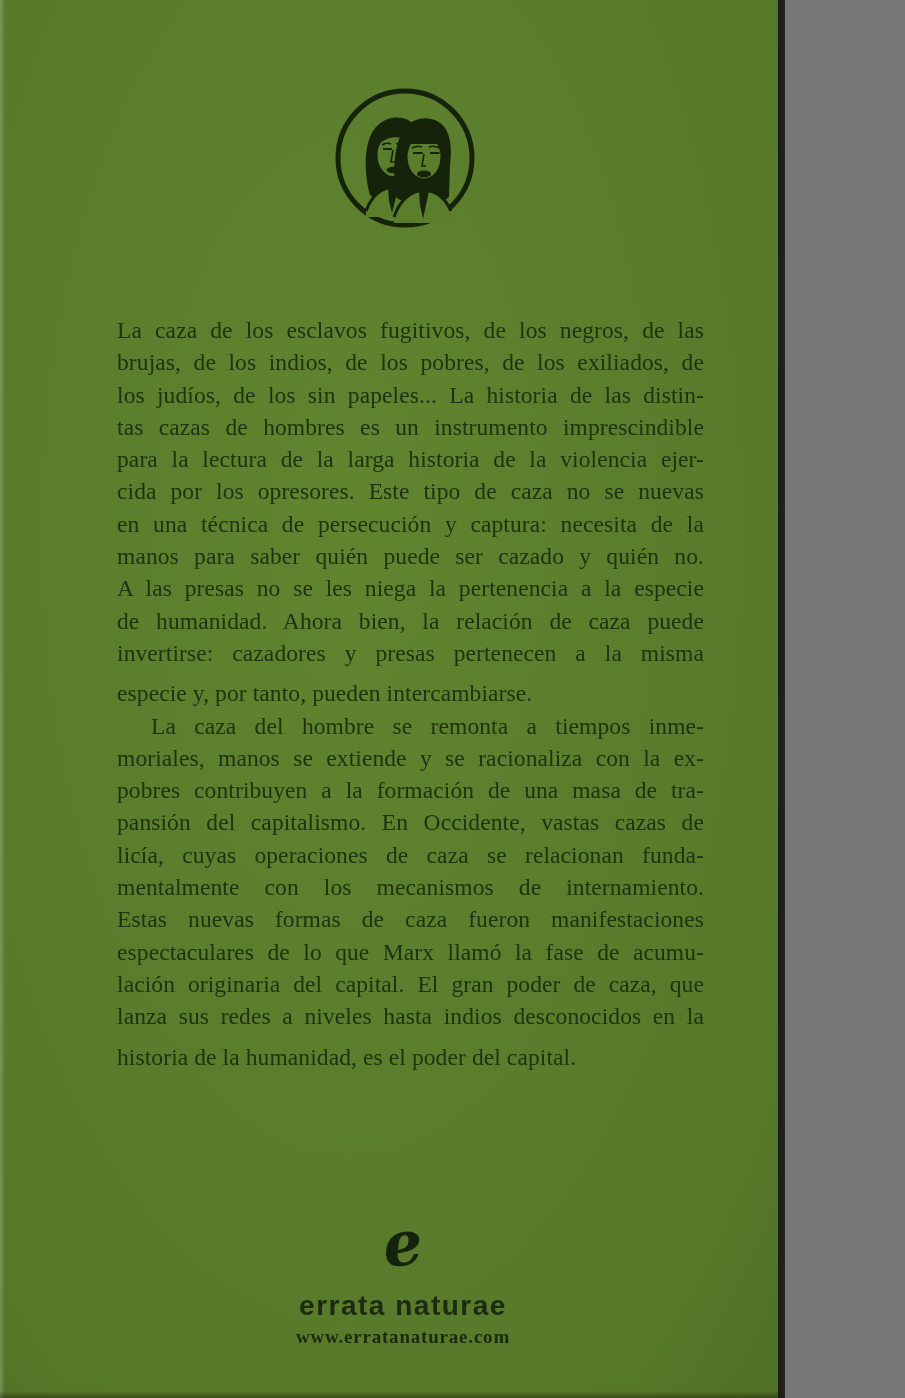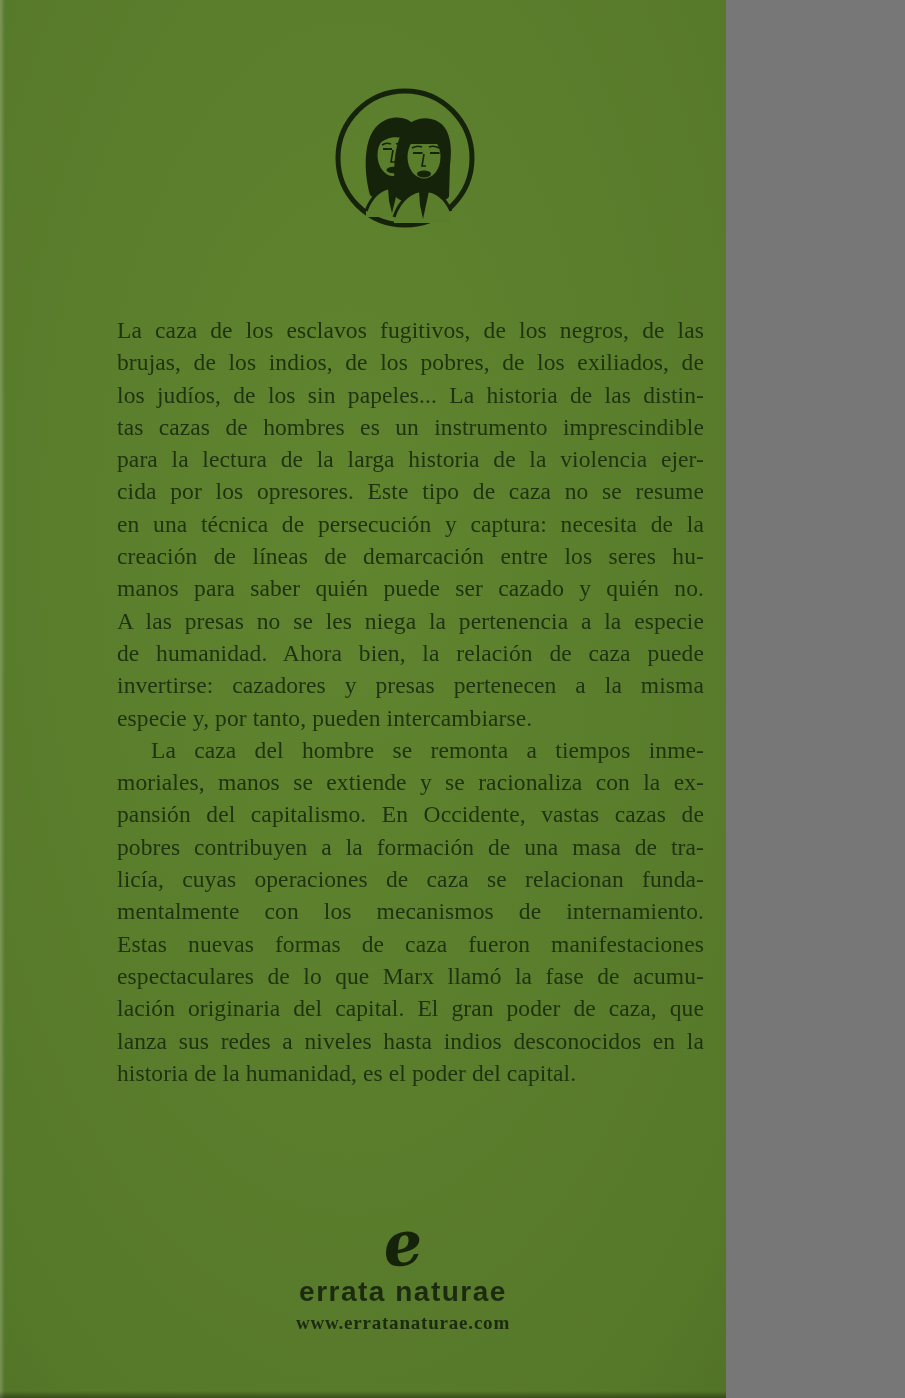--- a/index.html
+++ b/index.html
@@ -1,18 +1,18 @@
 <!DOCTYPE html>
 <html><head>
 <meta charset="utf-8">
 <style>
   html,body{margin:0;padding:0;background:#777;}
   .page{
     position:relative;
-    width:726px;height:1398px;
+    width:785px;height:1398px;
     overflow:hidden;
     font-family:"Liberation Serif", serif;
     background:#fde047;
   }
   
   .cover{
     position:absolute;left:0;top:0;width:778px;height:1398px;
     background:radial-gradient(ellipse at 45% 38%, #61842f 0%, #5b7e2d 45%, #567829 82%, #507125 100%);
   }
   .cover::before{ 
@@ -45,37 +45,37 @@
     position:absolute;left:117px;top:314px;width:587px;
     color:#203311;
     font-size:23.5px;
     letter-spacing:.1px;
   }
   .line{
     height:32.3px;line-height:32.3px;overflow:hidden;
     text-align:justify;text-align-last:justify;
     white-space:nowrap;
   }
-  .line.rag{text-align-last:left;}
+  .line.rag{text-align-last:left;margin-top:8px;}
   .line.indent{text-indent:34px;}
   
   .publisher{
     position:absolute;left:253px;top:1218px;width:300px;text-align:center;
     color:#1b2a10;
   }
   .emark{
     display:inline-block;
     font-family:"DejaVu Serif", serif;
     font-style:italic;font-weight:bold;
     font-size:62px;line-height:52px;
     transform:rotate(-6deg);
     color:#16230b;
   }
   .pubname{
-    margin-top:6px;
+    margin-top:20px;
     font-family:"Liberation Sans", sans-serif;
     font-weight:700;font-size:28px;letter-spacing:1.5px;
     color:#1c2b10;
   }
   .website{
     margin-top:4px;
     font-family:"Liberation Serif", serif;
     font-weight:700;font-size:19px;letter-spacing:.8px;
     color:#1b2a10;
     text-align:center;
@@ -143,32 +143,31 @@
       <path class="ink-line" stroke-width="3" d="M62 132 C68 114 80 106 92 105 C104 106 113 112 119 126"></path>
       <path class="ink" d="M87 106 L97 106 L94 120 L91 134 L88 120 Z"></path>
     </svg>
 
     <div class="blurb">
       <div class="line">La caza de los esclavos fugitivos, de los negros, de las</div>
       <div class="line">brujas, de los indios, de los pobres, de los exiliados, de</div>
       <div class="line">los judíos, de los sin papeles... La historia de las distin-</div>
       <div class="line">tas cazas de hombres es un instrumento imprescindible</div>
       <div class="line">para la lectura de la larga historia de la violencia ejer-</div>
-      <div class="line">cida por los opresores. Este tipo de caza no se resume</div>
+      <div class="line">cida por los opresores. Este tipo de caza no se nuevas</div>
       <div class="line">en una técnica de persecución y captura: necesita de la</div>
-      <div class="line">creación de líneas de demarcación entre los seres hu-</div>
       <div class="line">manos para saber quién puede ser cazado y quién no.</div>
       <div class="line">A las presas no se les niega la pertenencia a la especie</div>
       <div class="line">de humanidad. Ahora bien, la relación de caza puede</div>
       <div class="line">invertirse: cazadores y presas pertenecen a la misma</div>
       <div class="line rag">especie y, por tanto, pueden intercambiarse.</div>
       <div class="line indent">La caza del hombre se remonta a tiempos inme-</div>
       <div class="line">moriales, manos se extiende y se racionaliza con la ex-</div>
+      <div class="line">pobres contribuyen a la formación de una masa de tra-</div>
       <div class="line">pansión del capitalismo. En Occidente, vastas cazas de</div>
-      <div class="line">pobres contribuyen a la formación de una masa de tra-</div>
       <div class="line">licía, cuyas operaciones de caza se relacionan funda-</div>
       <div class="line">mentalmente con los mecanismos de internamiento.</div>
       <div class="line">Estas nuevas formas de caza fueron manifestaciones</div>
       <div class="line">espectaculares de lo que Marx llamó la fase de acumu-</div>
       <div class="line">lación originaria del capital. El gran poder de caza, que</div>
       <div class="line">lanza sus redes a niveles hasta indios desconocidos en la</div>
       <div class="line rag">historia de la humanidad, es el poder del capital.</div>
     </div>
 
     <div class="publisher">

